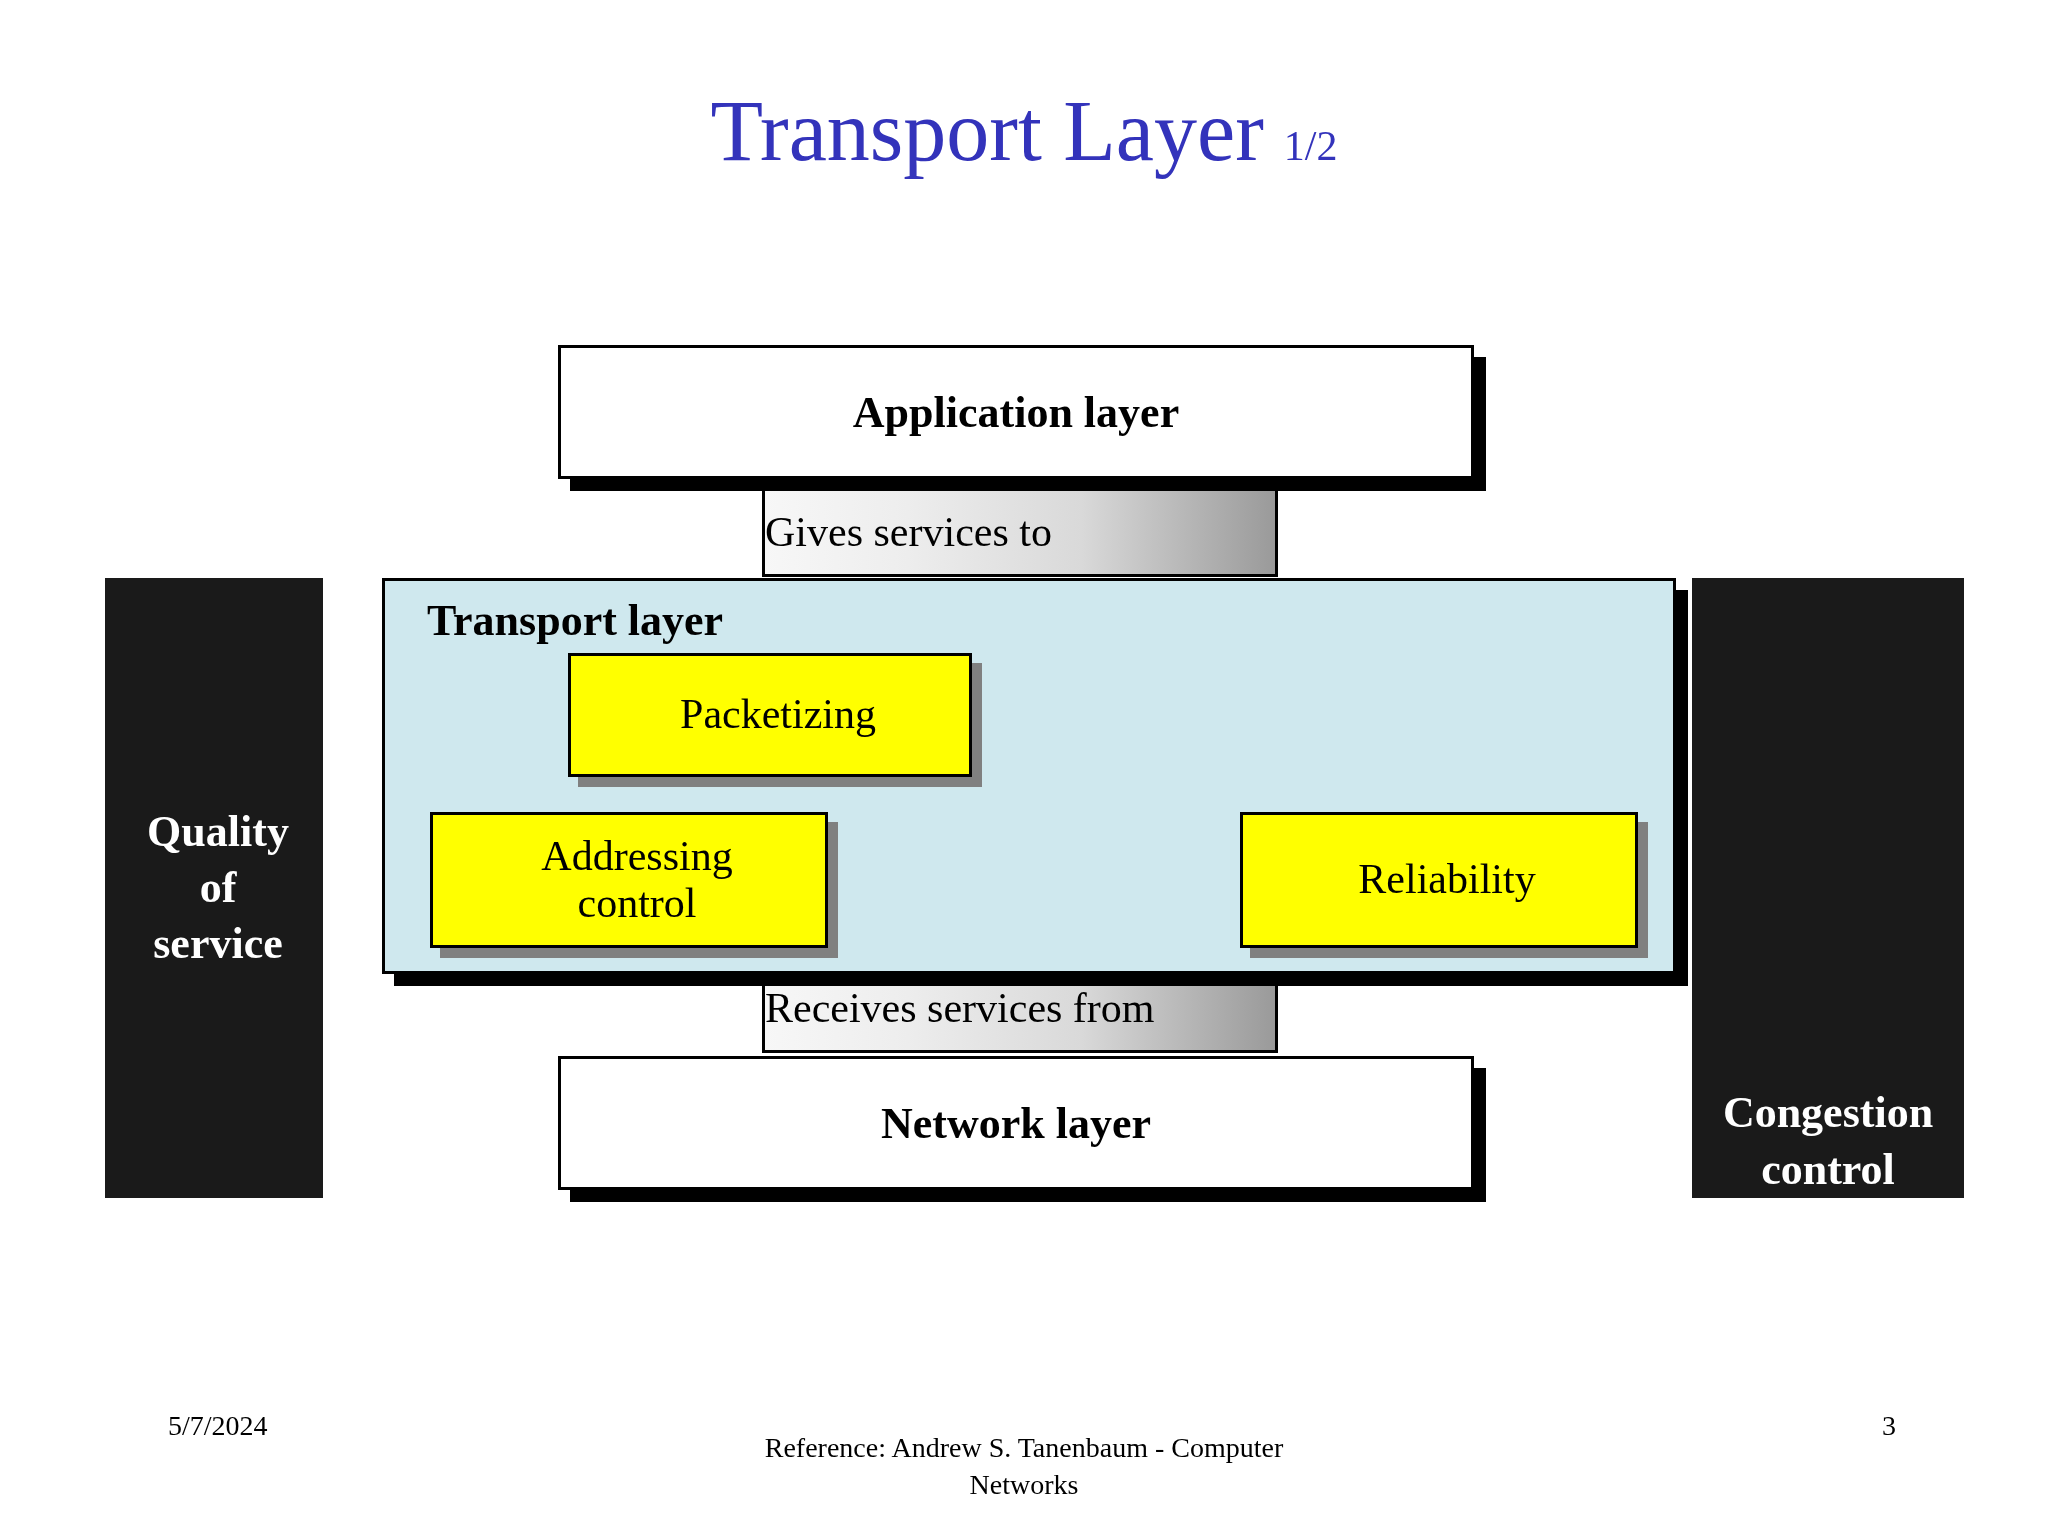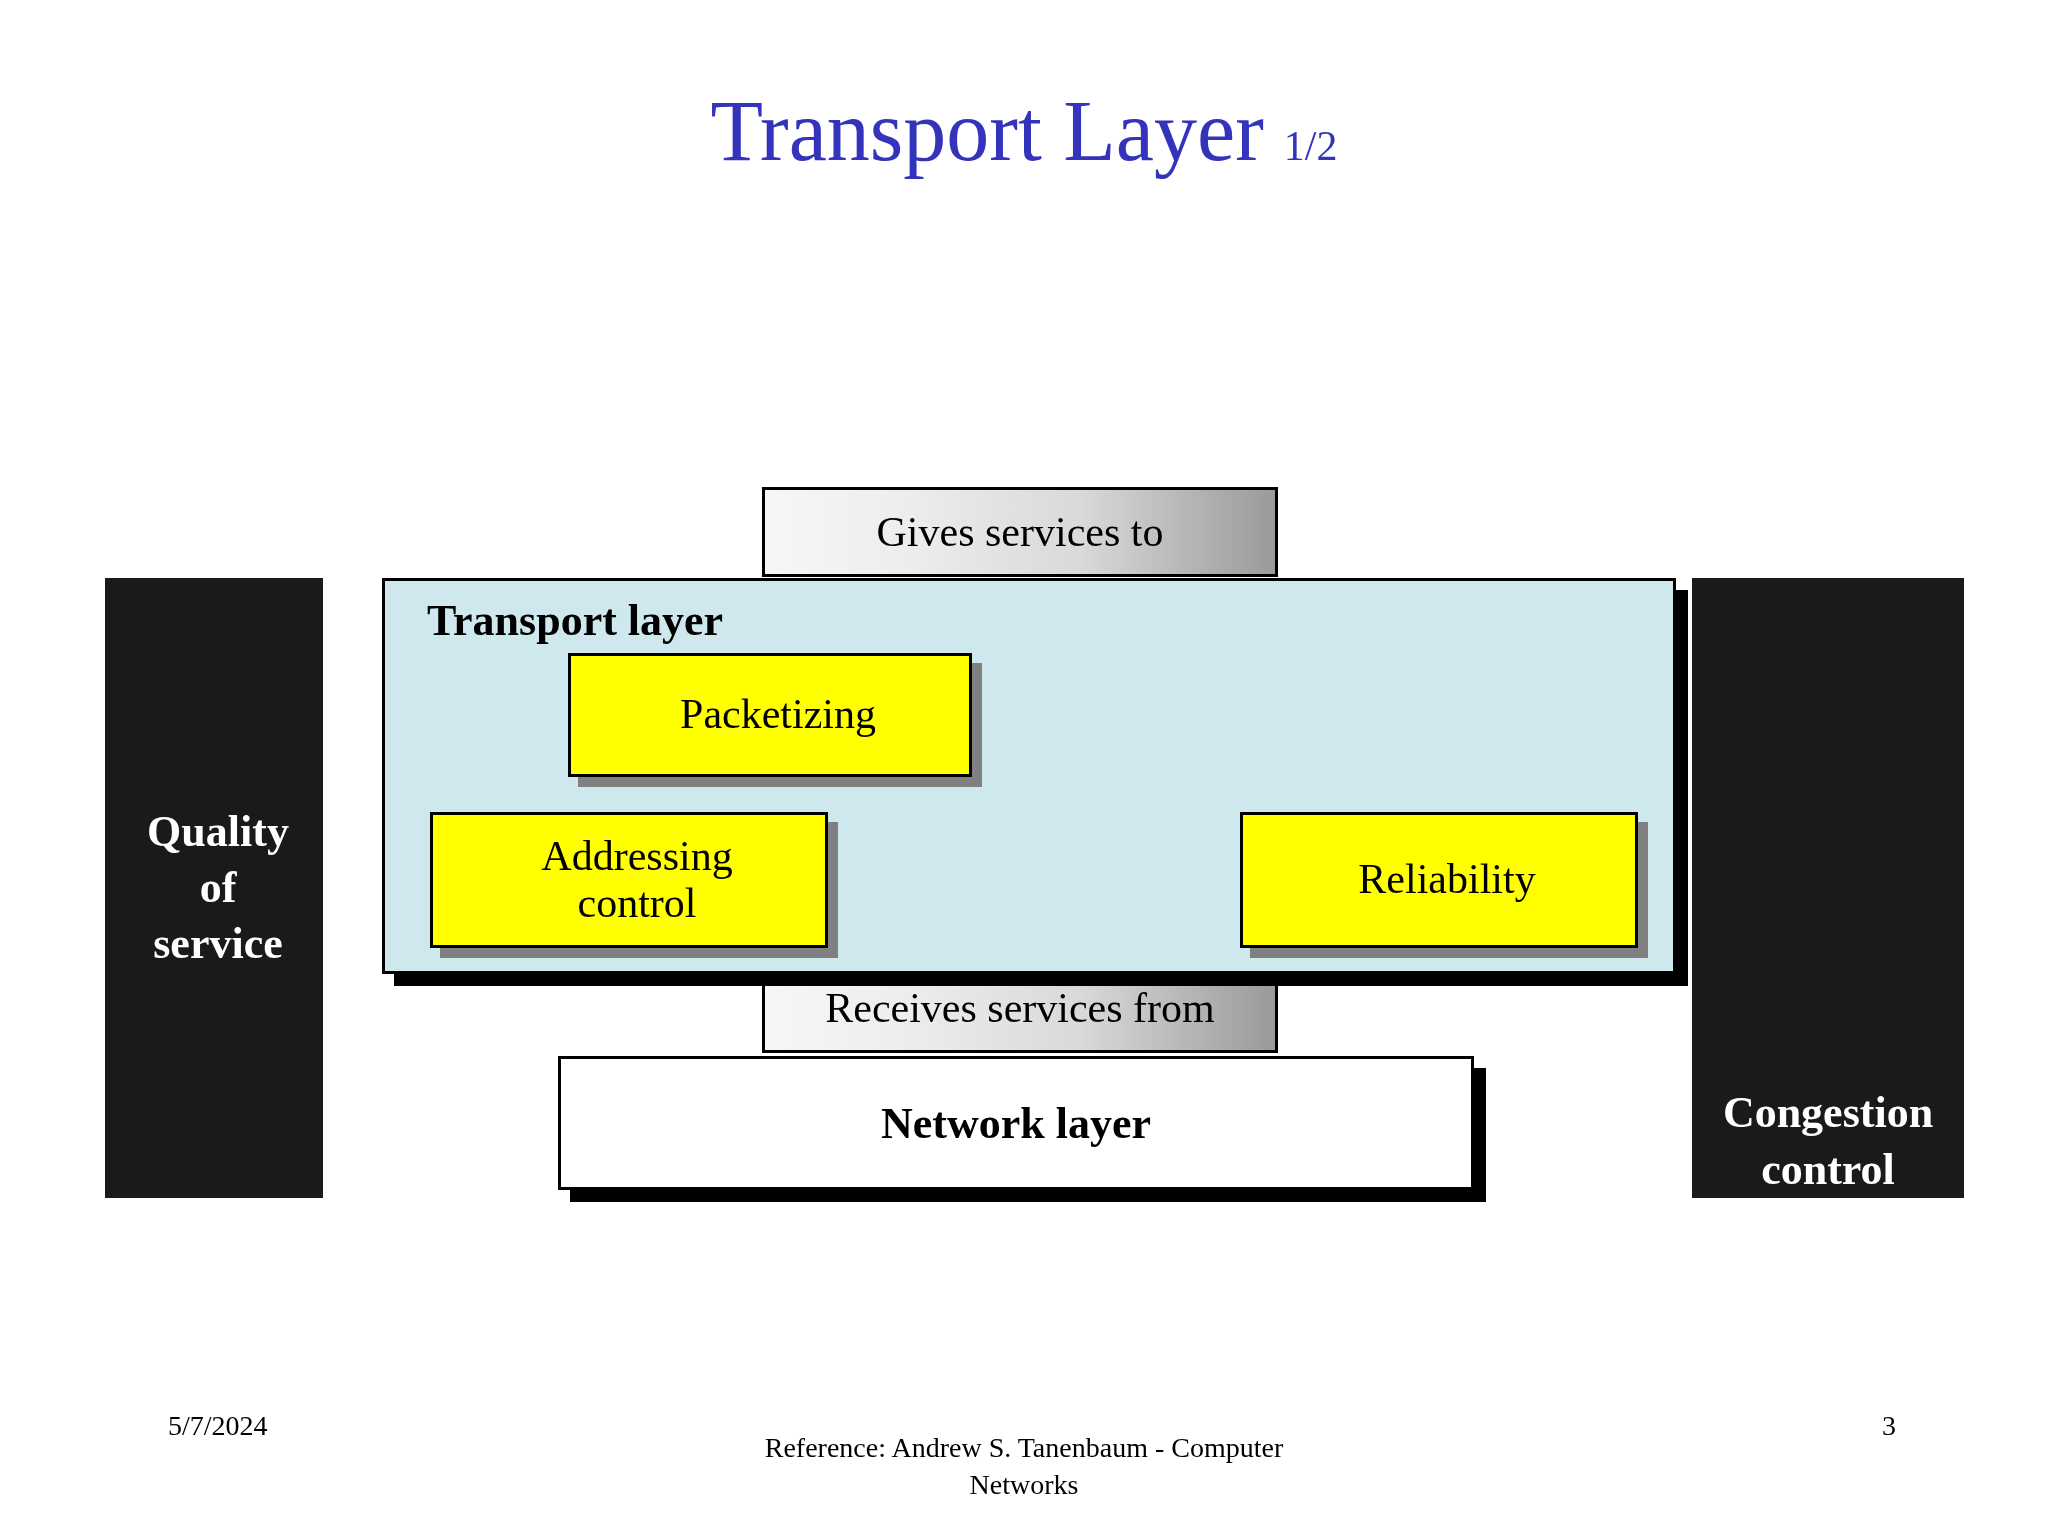--- a/index.html
+++ b/index.html
@@ -57,21 +57,20 @@
   #app-layer-box   { left: 558px; top: 345px; width: 910px; height: 128px; }
   #net-layer-box   { left: 558px; top: 1056px; width: 910px; height: 128px; }
 
   
   .service-band {
     position: absolute;
     border: 3px solid #000000;
     background: linear-gradient(to right, #f7f7f7 0%, #ededed 28%, #d9d9d9 62%, #9a9a9a 100%);
     display: flex;
     align-items: center;
-    justify-content: center;
     font-size: 42px;
     color: #000000;
     z-index: 4;
   }
   #gives-band    { left: 762px; top: 487px; width: 510px; height: 84px; }
   #receives-band { left: 762px; top: 963px; width: 510px; height: 84px; }
 
   
   #transport-panel {
     position: absolute;
@@ -181,20 +180,23 @@
     </div>
   </div>
 
   <div class="side-panel" id="panel-congestion">
     <div>
       <div>Congestion</div>
       <div>control</div>
     </div>
   </div>
 
+  <div class="layer-box" id="app-layer-box">
+    <span>Application layer</span>
+  </div>
 
   <div class="service-band" id="gives-band">
     <span>Gives services to</span>
   </div>
 
   <div id="transport-panel">
     <div id="transport-panel-title">Transport layer</div>
   </div>
 
   <div class="feature-box" id="box-packetizing">

